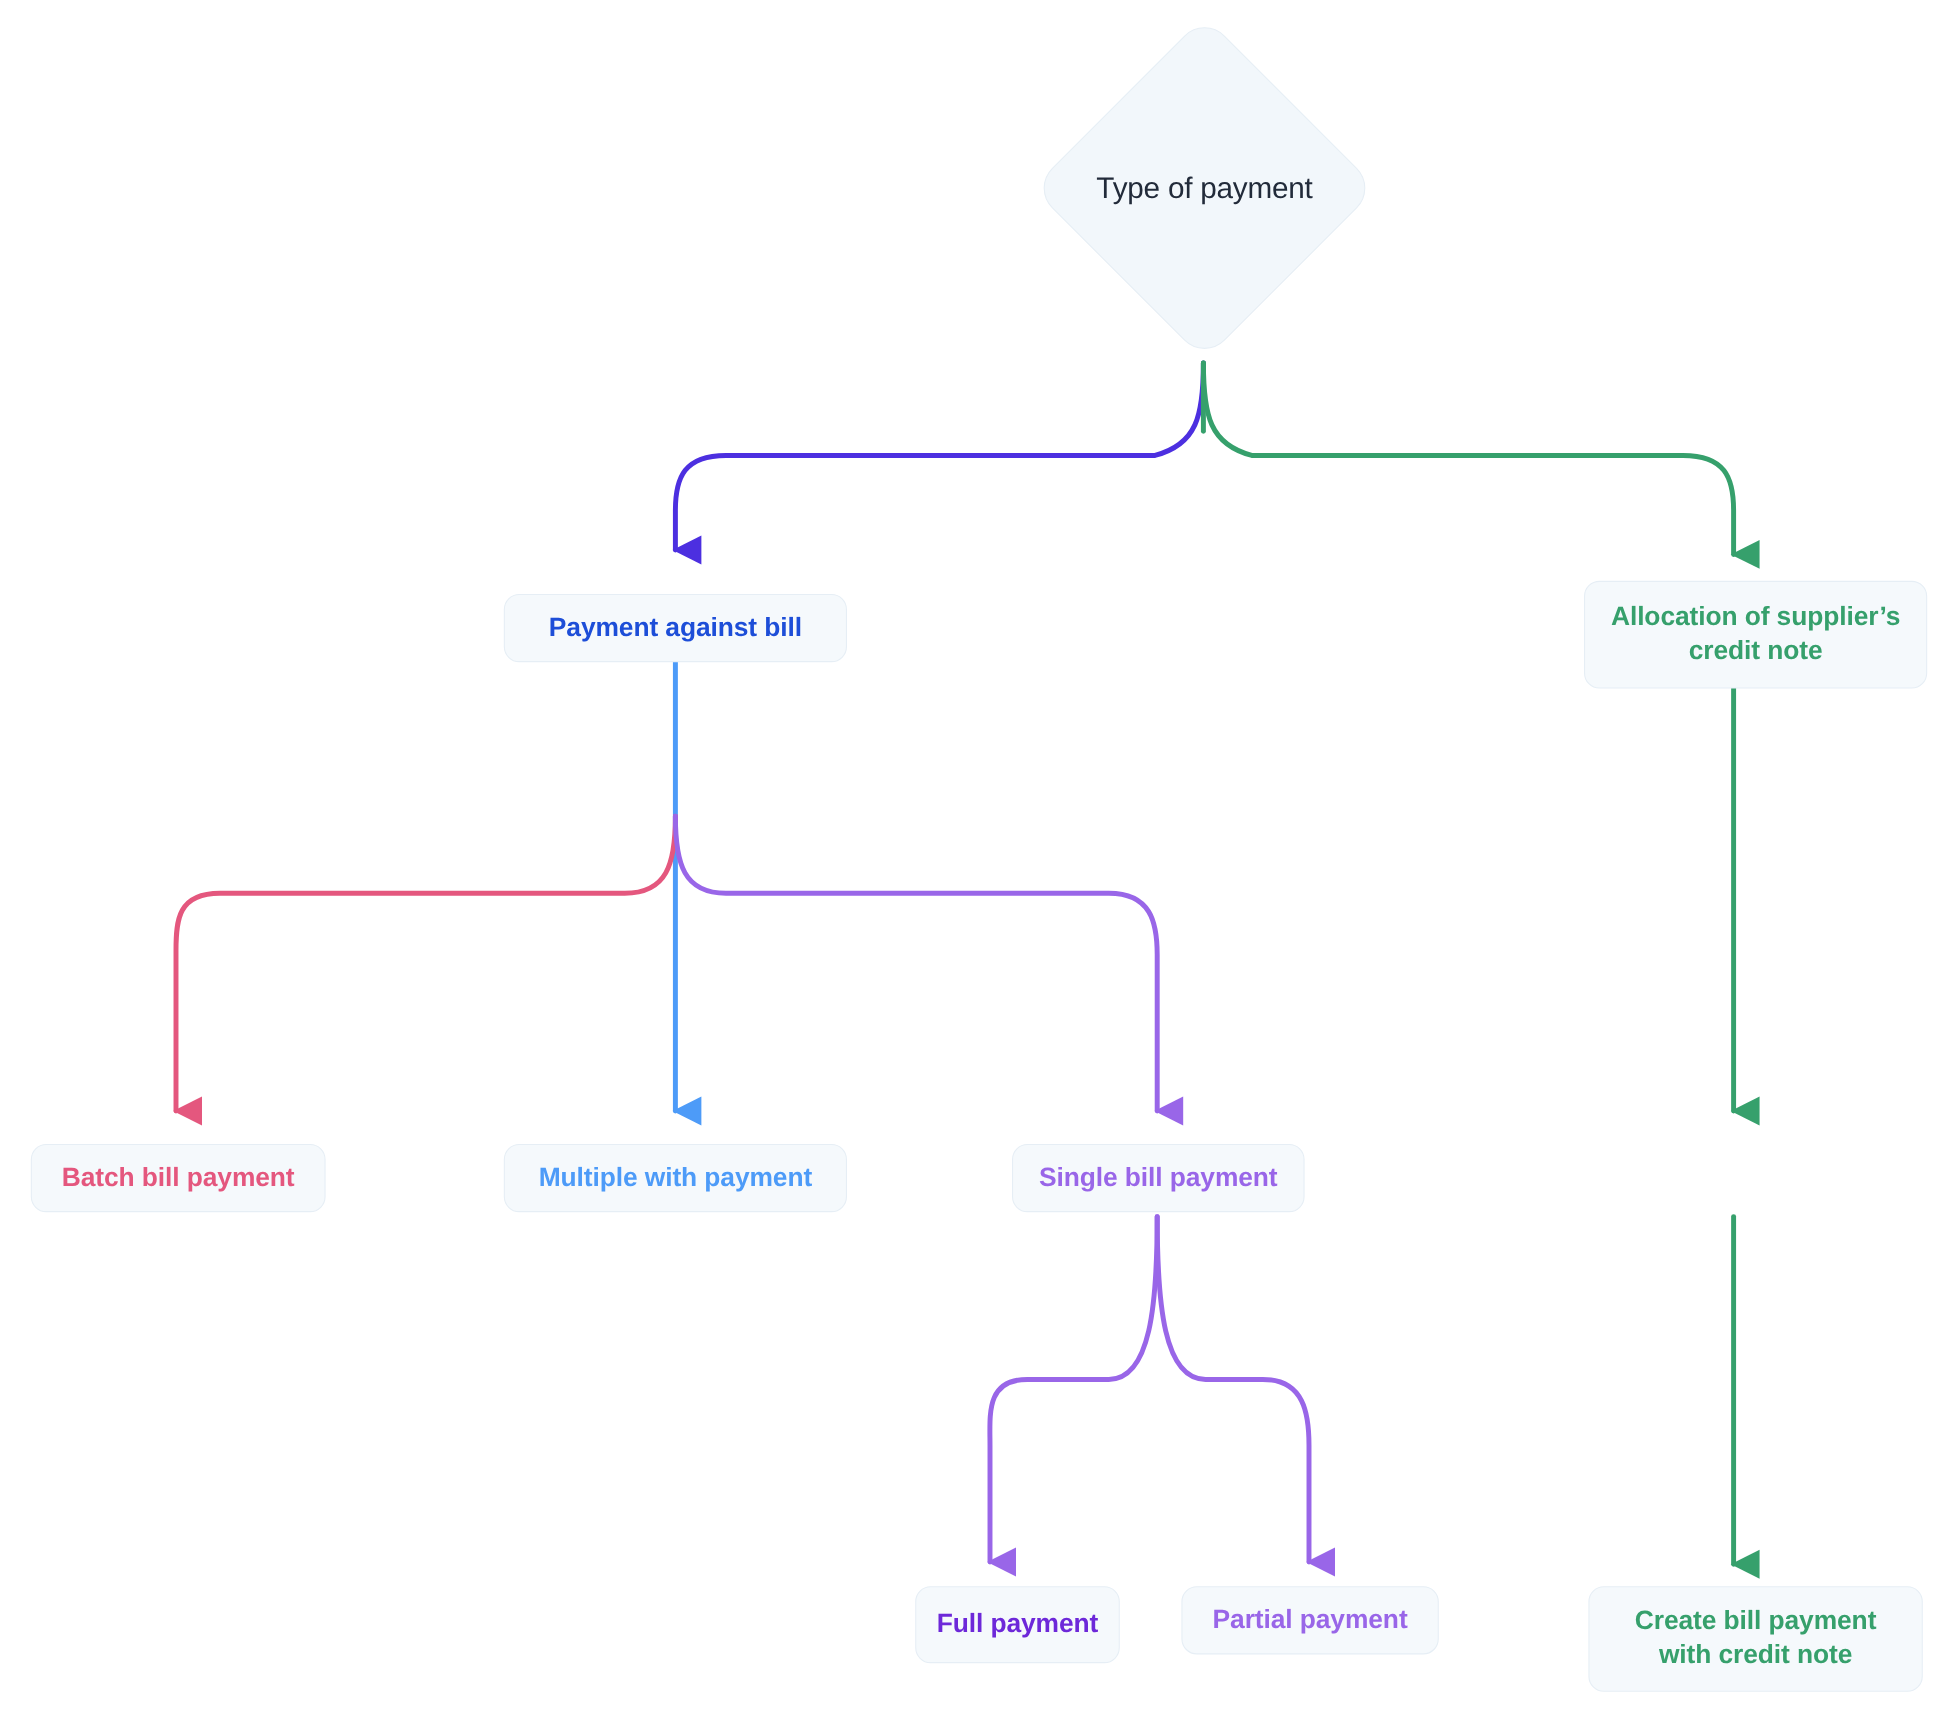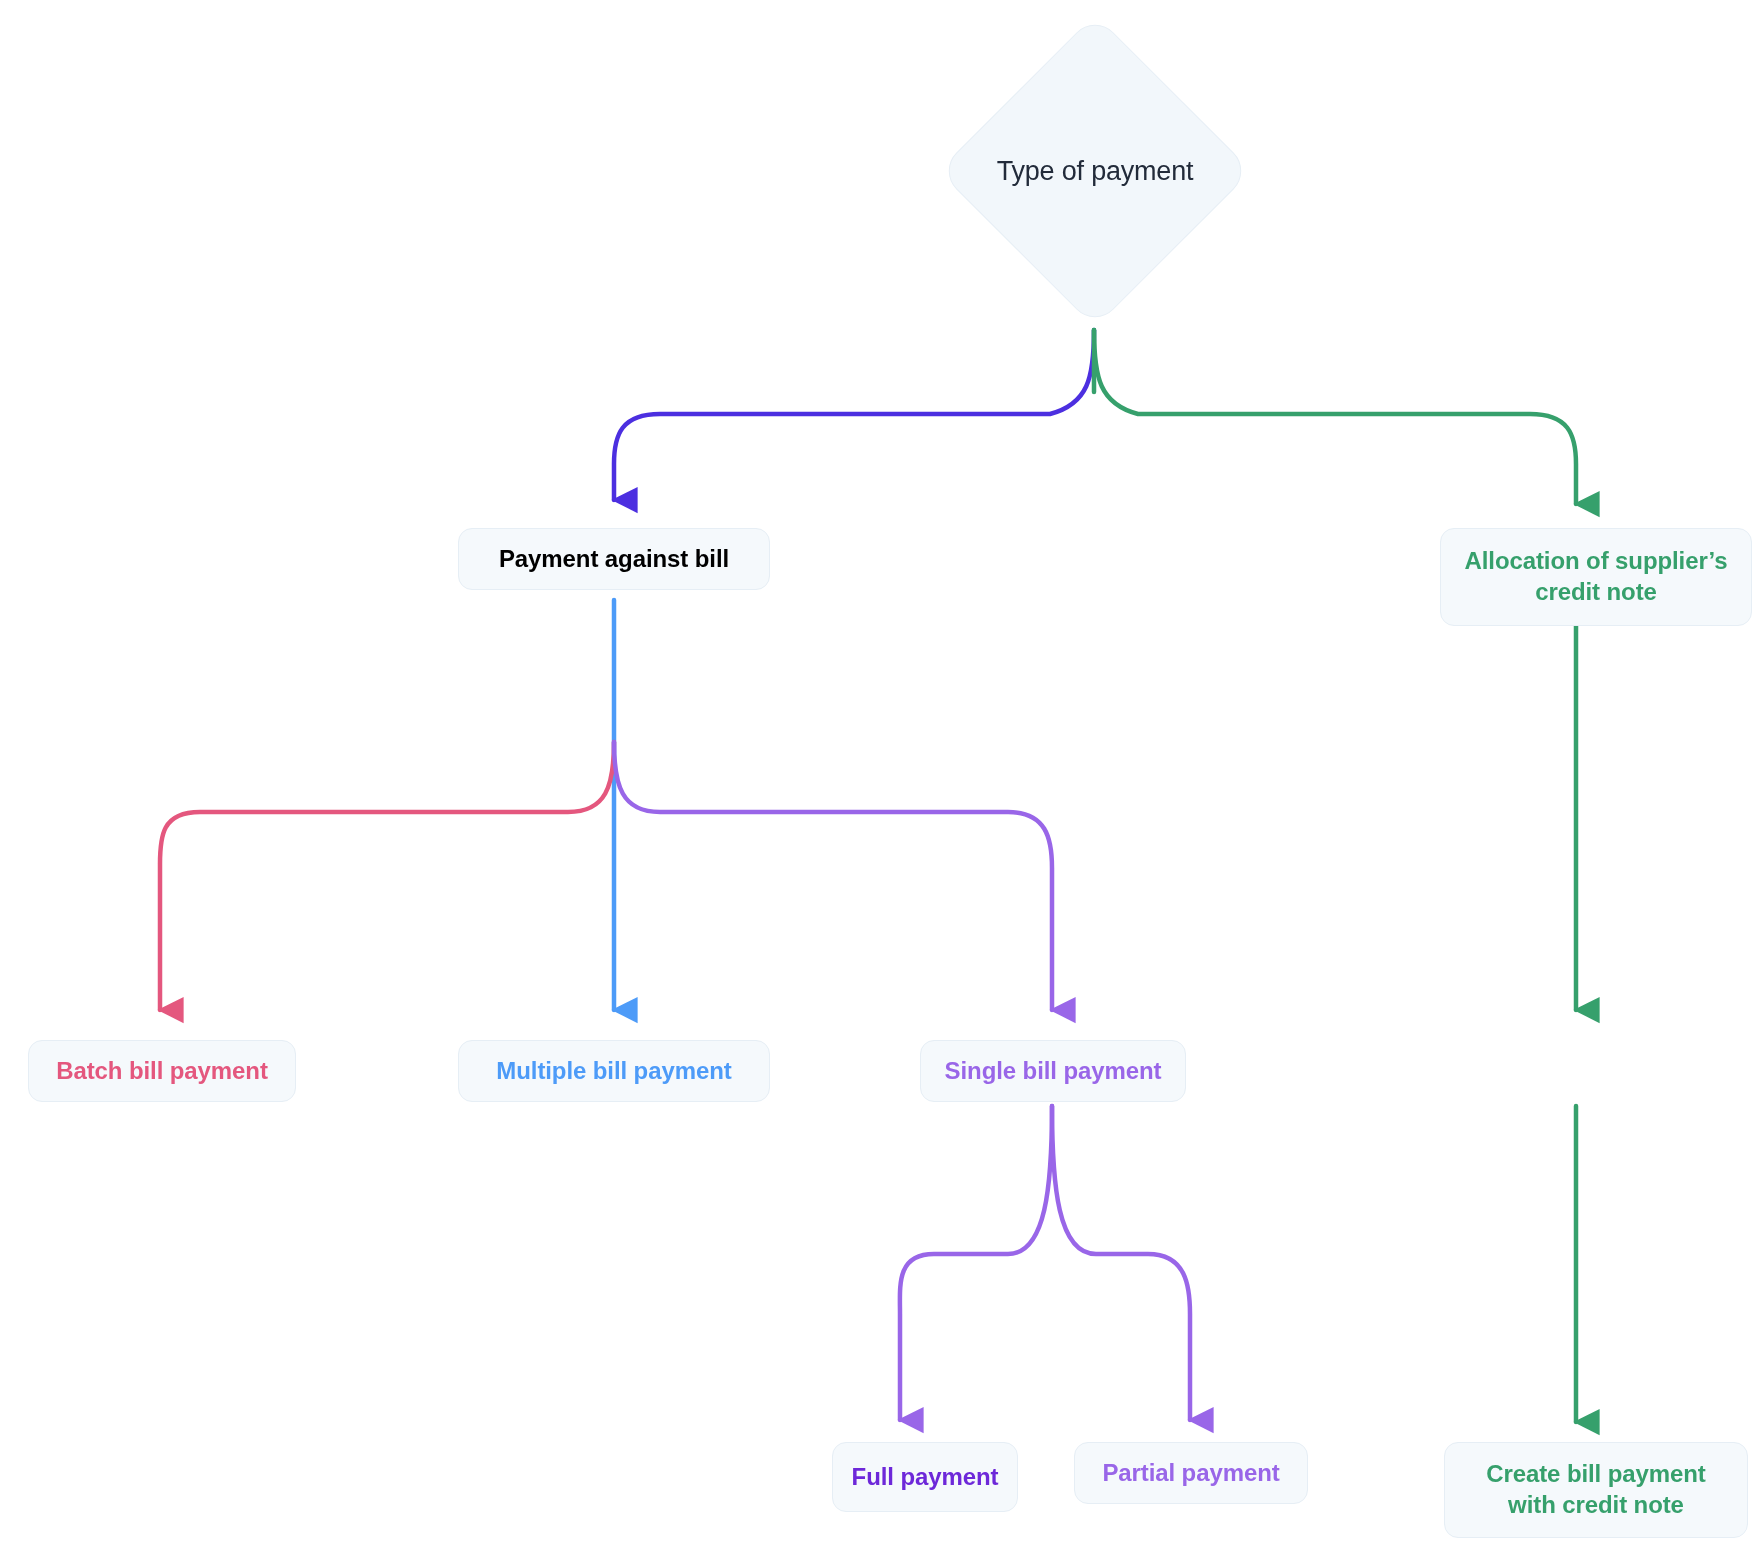--- a/index.html
+++ b/index.html
@@ -135,35 +135,35 @@
                C1186,1254 1190,1286 1190,1314
                L1190,1420" marker-end="url(#ah-purple)"></path>
 
       <path stroke="#36a06c" d="M1576,1106 L1576,1422" marker-end="url(#ah-green)"></path>
     </g>
   </svg>
 
   <div class="diamond" style="left:984px; top:60px; width:222px; height:222px;"></div>
   <div class="diamond-text" style="left:934px; top:145px; width:322px; height:52px;">Type of payment</div>
 
-  <div class="node" style="left:458px; top:528px; width:312px; height:62px; color:#000000; font-size:24px;text-align:center;">
+  <div class="node" style="left:458px; top:540px; width:312px; height:62px; color:#1d4ed8; font-size:24px;text-align:center;">
     <span class="node-label">Payment against bill</span>
   </div>
 
   <div class="node" style="left:1440px; top:528px; width:312px; height:98px; color:#36a06c; font-size:24px;">
     <span class="node-label">Allocation of supplier’s
 credit note</span>
   </div>
 
   <div class="node" style="left:28px; top:1040px; width:268px; height:62px; color:#e4577e; font-size:24px;">
     <span class="node-label">Batch bill payment</span>
   </div>
 
   <div class="node" style="left:458px; top:1040px; width:312px; height:62px; color:#4d9bf8; font-size:24px;">
-    <span class="node-label">Multiple bill payment</span>
+    <span class="node-label">Multiple with payment</span>
   </div>
 
   <div class="node" style="left:920px; top:1040px; width:266px; height:62px; color:#9966e8; font-size:24px;">
     <span class="node-label">Single bill payment</span>
   </div>
 
 
   <div class="node" style="left:832px; top:1442px; width:186px; height:70px; color:#6d28d9; font-size:24px;">
     <span class="node-label">Full payment</span>
   </div>

